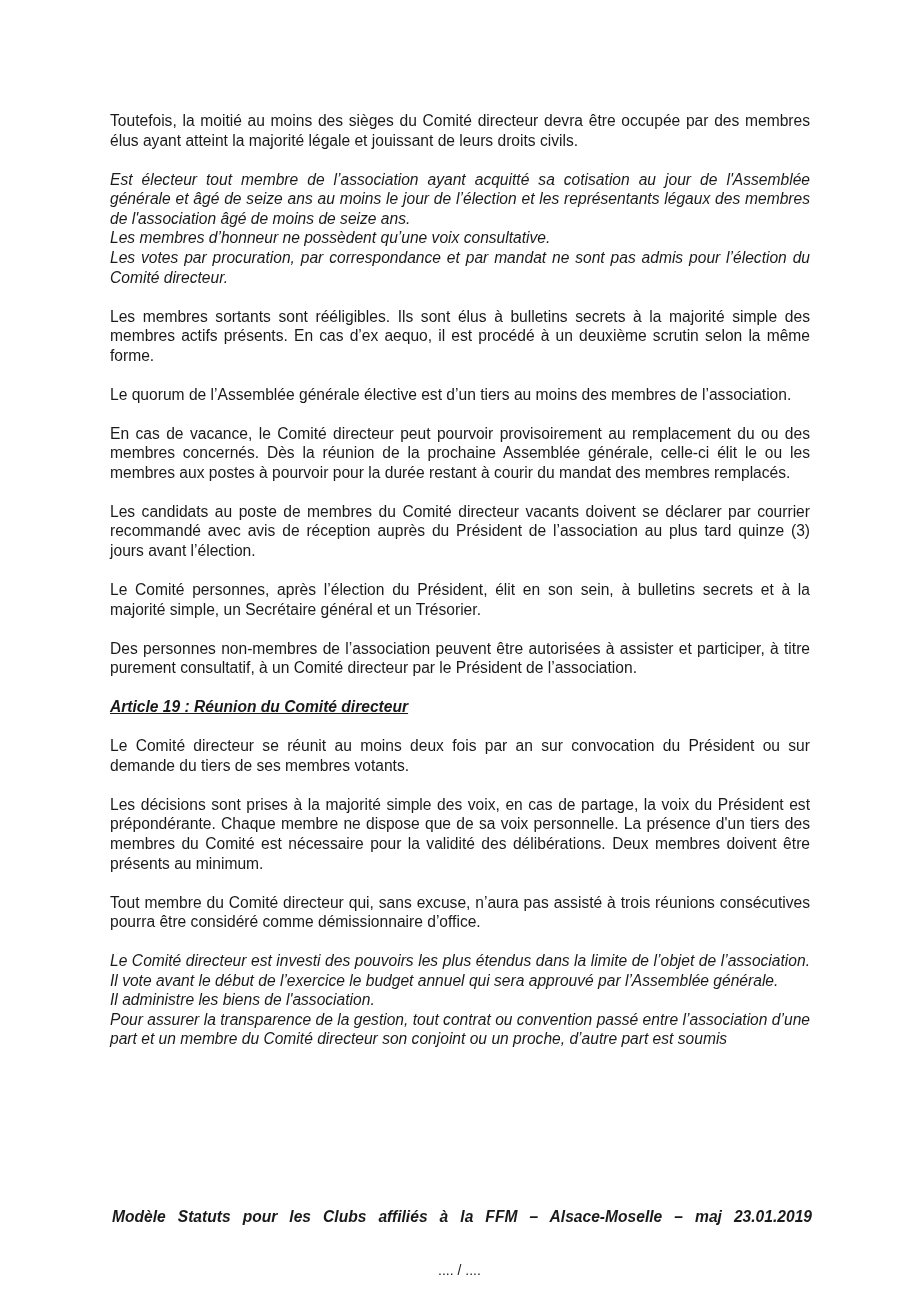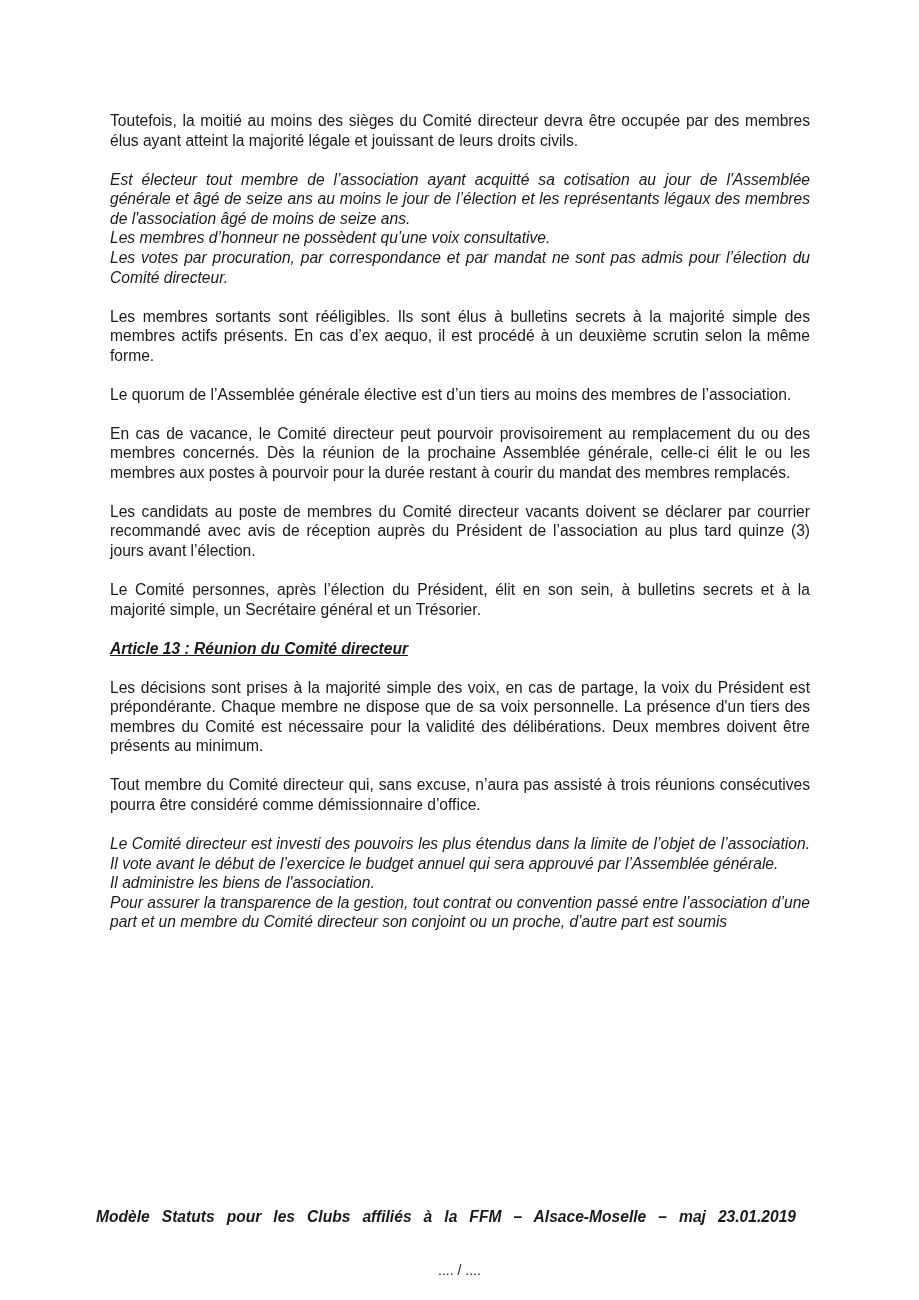--- a/index.html
+++ b/index.html
@@ -4,43 +4,45 @@
   <style>
     html, body { margin: 0; padding: 0; background: #ffffff; }
     body { width: 919px; height: 1300px; position: relative; overflow: hidden;
            font-family: "Liberation Sans", sans-serif; color: #1a1a1a; }
     .page { position: absolute; left: 110px; top: 111px; width: 700px; }
     .para { font-size: 15.6px; line-height: 19.6px; margin: 0 0 19.4px 0;
             text-align: justify; }
     .para .line { display: block; font-style: italic; }
     .heading { font-size: 15.6px; line-height: 19.6px; font-weight: bold;
                font-style: italic; text-decoration: underline; margin: 0 0 19.4px 0; }
-    .footer-title { position: absolute; left: 96px; width: 700px; top: 1208px;
+    .footer-title { position: absolute; left: 112px; width: 700px; top: 1208px;
                     font-size: 15.6px; font-weight: bold; font-style: italic;
                     text-align: justify; text-align-last: justify; }
     .page-number { position: absolute; left: 0; width: 919px; top: 1262px;
                    text-align: center; font-size: 14px; }
   </style>
 </head>
 <body>
 
 <div class="page">
   <p class="para">Toutefois, la moitié au moins des sièges du Comité directeur devra être occupée par des membres élus ayant atteint la majorité légale et jouissant de leurs droits civils.</p>
   <p class="para">
     <span class="line">Est électeur tout membre de l’association ayant acquitté sa cotisation au jour de l'Assemblée générale et âgé de seize ans au moins le jour de l’élection et les représentants légaux des membres de l'association âgé de moins de seize ans.</span>
     <span class="line">Les membres d’honneur ne possèdent qu’une voix consultative.</span>
     <span class="line">Les votes par procuration, par correspondance et par mandat ne sont pas admis pour l’élection du Comité directeur.</span>
   </p>
   <p class="para">Les membres sortants sont rééligibles. Ils sont élus à bulletins secrets à la majorité simple des membres actifs présents. En cas d’ex aequo, il est procédé à un deuxième scrutin selon la même forme.</p>
   <p class="para">Le quorum de l’Assemblée générale élective est d’un tiers au moins des membres de l’association.</p>
   <p class="para">En cas de vacance, le Comité directeur peut pourvoir provisoirement au remplacement du ou des membres concernés. Dès la réunion de la prochaine Assemblée générale, celle-ci élit le ou les membres aux postes à pourvoir pour la durée restant à courir du mandat des membres remplacés.</p>
   <p class="para">Les candidats au poste de membres du Comité directeur vacants doivent se déclarer par courrier recommandé avec avis de réception auprès du Président de l’association au plus tard quinze (3) jours avant l’élection.</p>
   <p class="para">Le Comité personnes, après l’élection du Président, élit en son sein, à bulletins secrets et à la majorité simple, un Secrétaire général et un Trésorier.</p>
+  <p class="para">Des personnes non-membres de l’association peuvent être autorisées à assister et participer, à titre purement consultatif, à un Comité directeur par le Président de l’association.</p>
 
-  <div class="heading">Article 13 : Réunion du Comité directeur</div>
+  <div class="heading">Article 19 : Réunion du Comité directeur</div>
+  <p class="para">Le Comité directeur se réunit au moins deux fois par an sur convocation du Président ou sur demande du tiers de ses membres votants.</p>
   <p class="para">Les décisions sont prises à la majorité simple des voix, en cas de partage, la voix du Président est prépondérante. Chaque membre ne dispose que de sa voix personnelle. La présence d'un tiers des membres du Comité est nécessaire pour la validité des délibérations. Deux membres doivent être présents au minimum.</p>
   <p class="para">Tout membre du Comité directeur qui, sans excuse, n’aura pas assisté à trois réunions consécutives pourra être considéré comme démissionnaire d’office.</p>
 
   <p class="para">
     <span class="line">Le Comité directeur est investi des pouvoirs les plus étendus dans la limite de l’objet de l’association. Il vote avant le début de l’exercice le budget annuel qui sera approuvé par l’Assemblée générale.</span>
     <span class="line">Il administre les biens de l'association.</span>
     <span class="line">Pour assurer la transparence de la gestion, tout contrat ou convention passé entre l’association d’une part et un membre du Comité directeur son conjoint ou un proche, d’autre part est soumis</span>
   </p>
 </div>
 

